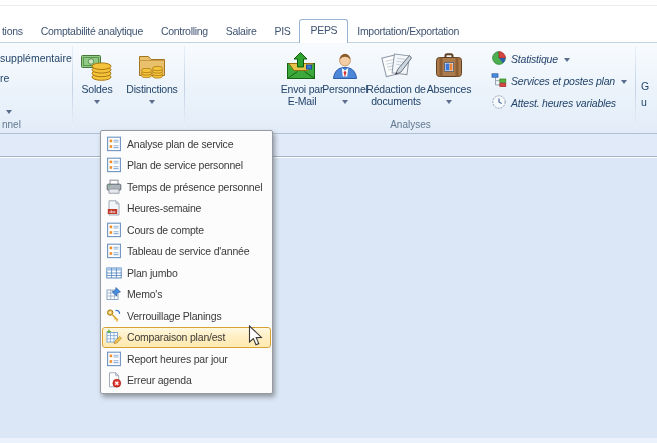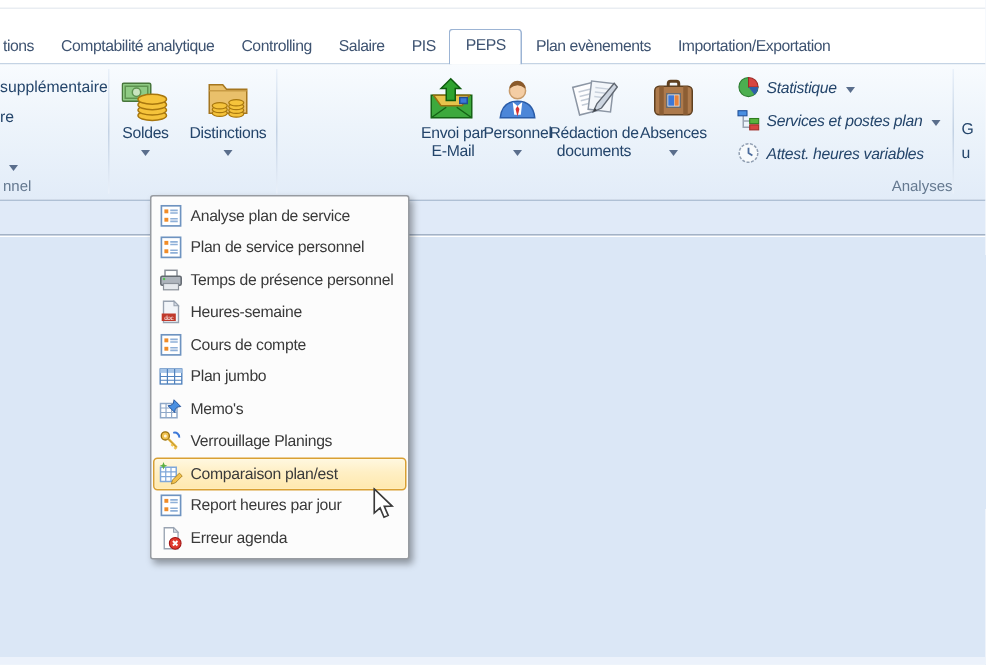--- a/index.html
+++ b/index.html
@@ -73,21 +73,20 @@
   <div class="titlebar-line"></div>
 
   <div class="tabline"></div>
   <div class="tabrow">
     <div class="tab first">tions</div>
     <div class="tab">Comptabilité analytique</div>
     <div class="tab">Controlling</div>
     <div class="tab">Salaire</div>
     <div class="tab">PIS</div>
     <div class="tab active">PEPS</div>
-    <div class="tab">Plan evènements</div>
     <div class="tab">Importation/Exportation</div>
   </div>
 
   <div class="ribbon">
 
     <div class="partial-text" style="left:0;top:9px;width:76px;">supplémentaire</div>
     <div class="partial-text" style="left:0;top:29px;width:14px;">re</div>
     <span class="dar" style="position:absolute;left:6px;top:62px;"></span>
 
     <div class="vdiv" style="left:72px;"></div>
@@ -228,21 +227,21 @@
           </svg>
         </span>
         <span>Attest. heures variables</span>
       </div>
     </div>
 
     <div class="pright" style="top:37px;">G</div>
     <div class="pright" style="top:53px;">u</div>
 
     <div class="glabel" style="left:2px;">nnel</div>
-    <div class="glabel" style="left:186px;width:449px;text-align:right;">Analyses</div>
+    <div class="glabel" style="left:186px;width:449px;text-align:center;">Analyses</div>
   </div>
 
   <div class="strip"></div>
   <div class="content">
     <div class="content-bottom"></div>
   </div>
 
   <div class="menu">
 
     <div class="mi">
@@ -298,20 +297,31 @@
         <svg width="16" height="16" viewBox="0 0 16 16">
             <rect x="1.6" y="1.2" width="12.8" height="13.4" fill="#fff" stroke="#6E93C0" stroke-width="1.1"></rect>
             <rect x="3.6" y="3.6" width="2.6" height="2.6" fill="#F08C28"></rect>
             <rect x="3.6" y="9.2" width="2.6" height="2.6" fill="#F08C28"></rect>
             <path d="M7.5 4.2 h5 M7.5 6 h5 M7.5 9.8 h5 M7.5 11.6 h5" stroke="#8FB0D8" stroke-width="1.1"></path>
           </svg>
       </span>
       <span>Cours de compte</span>
     </div>
 
+    <div class="mi">
+      <span class="micon">
+        <svg width="16" height="16" viewBox="0 0 16 16">
+            <rect x="1.6" y="1.2" width="12.8" height="13.4" fill="#fff" stroke="#6E93C0" stroke-width="1.1"></rect>
+            <rect x="3.6" y="3.6" width="2.6" height="2.6" fill="#F08C28"></rect>
+            <rect x="3.6" y="9.2" width="2.6" height="2.6" fill="#F08C28"></rect>
+            <path d="M7.5 4.2 h5 M7.5 6 h5 M7.5 9.8 h5 M7.5 11.6 h5" stroke="#8FB0D8" stroke-width="1.1"></path>
+          </svg>
+      </span>
+      <span>Tableau de service d'année</span>
+    </div>
 
     <div class="mi">
       <span class="micon">
         <svg width="16" height="16" viewBox="0 0 16 16">
             <rect x="0.8" y="3" width="14.4" height="10" fill="#fff" stroke="#4F81BD" stroke-width="0.9"></rect>
             <rect x="0.8" y="3" width="14.4" height="2.6" fill="#A8C6E8"></rect>
             <path d="M5.6 3 v10 M10.4 3 v10 M0.8 8 h14.4 M0.8 10.5 h14.4" stroke="#4F81BD" stroke-width="0.8"></path>
           </svg>
       </span>
       <span>Plan jumbo</span>

